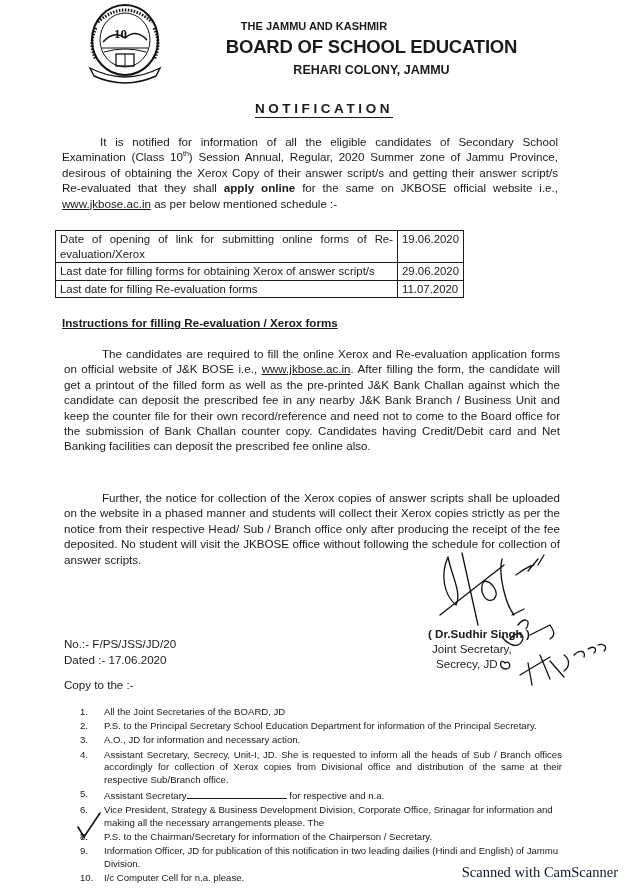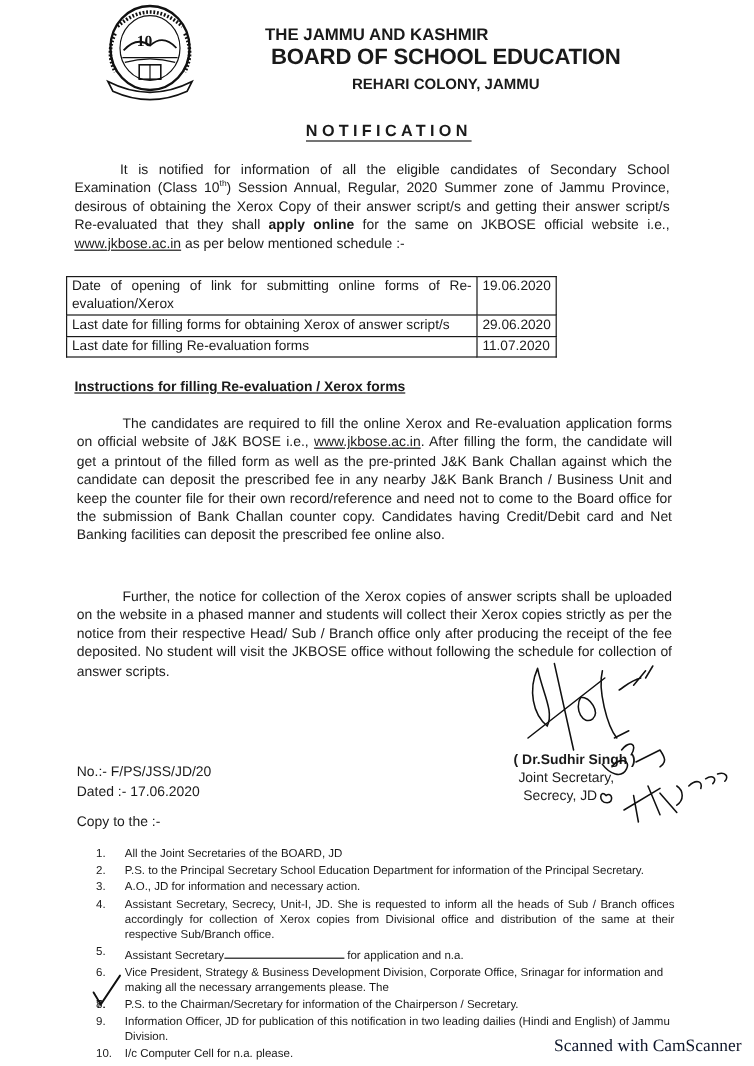--- a/index.html
+++ b/index.html
@@ -3,21 +3,21 @@
   <meta charset="utf-8">
   <style>
     html, body { margin: 0; padding: 0; background: #ffffff; }
     body {
       width: 628px; height: 888px; position: relative; overflow: hidden;
       font-family: "Liberation Sans", "DejaVu Sans", sans-serif;
       color: #1a1a1a;
     }
     .abs { position: absolute; }
     .logo { left: 84px; top: 2px; width: 82px; height: 84px; }
-    .hdr1 { left: 0; width: 628px; top: 20px; text-align: center; box-sizing: border-box; font-size: 14px; font-weight: bold; }
+    .hdr1 { left: 0; width: 628px; top: 20px; text-align: center; box-sizing: border-box; font-size: 11px; font-weight: bold; }
     .hdr2 { left: 0; width: 628px; top: 36px; text-align: center; padding-left: 115px; box-sizing: border-box; font-size: 18.5px; font-weight: bold; letter-spacing: -0.2px; }
     .hdr3 { left: 0; width: 628px; top: 63px; text-align: center; padding-left: 115px; box-sizing: border-box; font-size: 12.5px; font-weight: bold; }
     .notif { left: 0; width: 628px; top: 101px; text-align: center; padding-left: 20px; box-sizing: border-box; font-size: 13.5px; font-weight: bold; letter-spacing: 3.6px; }
     .notif span { border-bottom: 1.5px solid #1a1a1a; padding-bottom: 1px; }
     .para { font-size: 11.6px; line-height: 15.4px; text-align: justify; }
     .para1 { left: 62px; width: 496px; top: 134px; }
     .para2 { left: 64px; width: 496px; top: 346px; }
     .para3 { left: 64px; width: 496px; top: 490px; }
     .indent { display: inline-block; width: 38px; }
     .b { font-weight: bold; }
@@ -116,21 +116,21 @@
   </g>
 </svg>
 
 <div class="abs copyto">Copy to the :-</div>
 
 <ol class="abs list">
   <li><span class="num">1.</span><span>All the Joint Secretaries of the BOARD, JD</span></li>
   <li><span class="num">2.</span><span>P.S. to the Principal Secretary School Education Department for information of the Principal Secretary.</span></li>
   <li><span class="num">3.</span><span>A.O., JD for information and necessary action.</span></li>
   <li style="text-align:justify"><span class="num">4.</span><span>Assistant Secretary, Secrecy, Unit-I, JD. She is requested to inform all the heads of Sub / Branch offices accordingly for collection of Xerox copies from Divisional office and distribution of the same at their respective Sub/Branch office.</span></li>
-  <li><span class="num">5.</span><span>Assistant Secretary</span><span class="blank"></span><span> for application and n.a.</span></li>
+  <li><span class="num">5.</span><span>Assistant Secretary</span><span class="blank"></span><span> for respective and n.a.</span></li>
   <li><span class="num">6.</span><span>Vice President, Strategy &amp; Business Development Division, Corporate Office, Srinagar for information and making all the necessary arrangements please. The</span></li>
   <li><span class="num">7.</span></li>
   <li><span class="num">8.</span><span>P.S. to the Chairman/Secretary for information of the Chairperson / Secretary.</span></li>
   <li><span class="num">9.</span><span>Information Officer, JD for publication of this notification in two leading dailies (Hindi and English) of Jammu Division.</span></li>
   <li><span class="num">10.</span><span>I/c Computer Cell for n.a. please.</span></li>
 </ol>
 
 <svg class="abs tick" viewBox="0 0 28 28">
   <path d="M2 16 L8 26 L24 2" fill="none" stroke="#111" stroke-width="1.6" stroke-linecap="round"></path>
 </svg>

